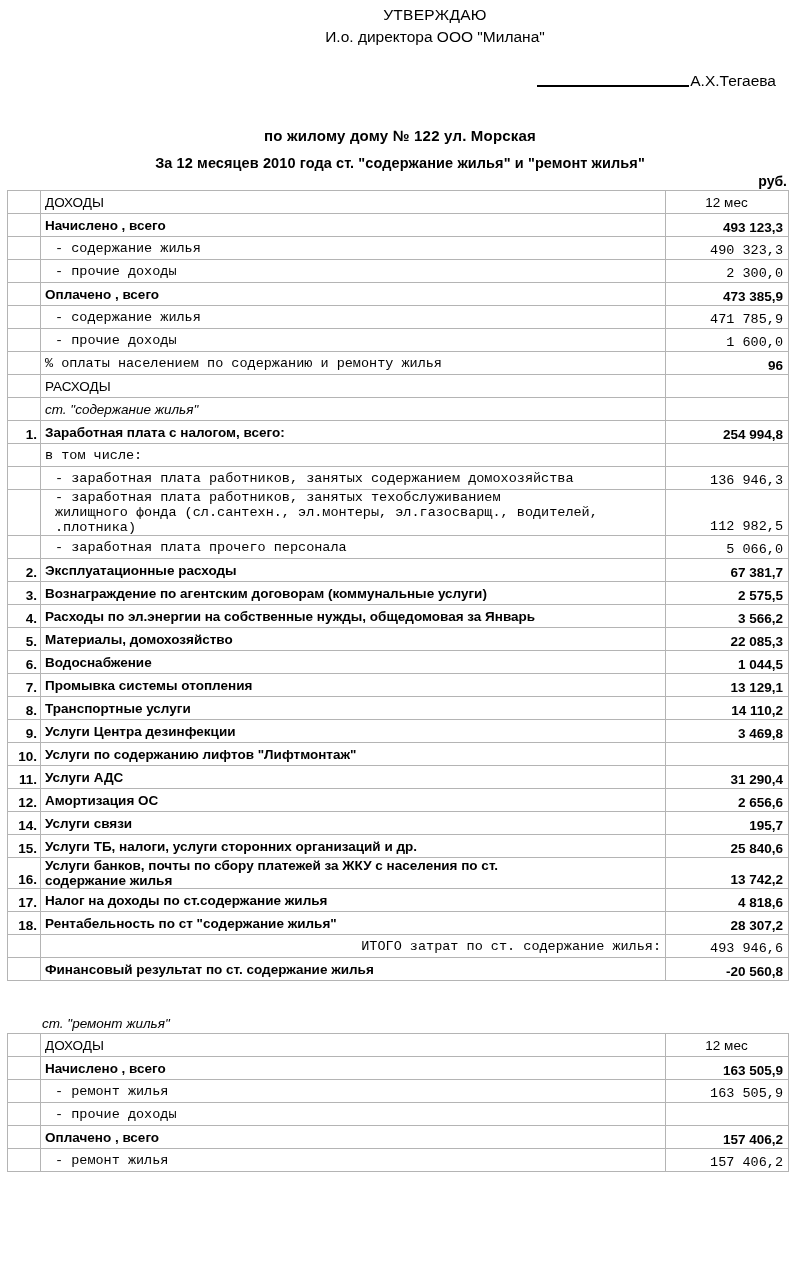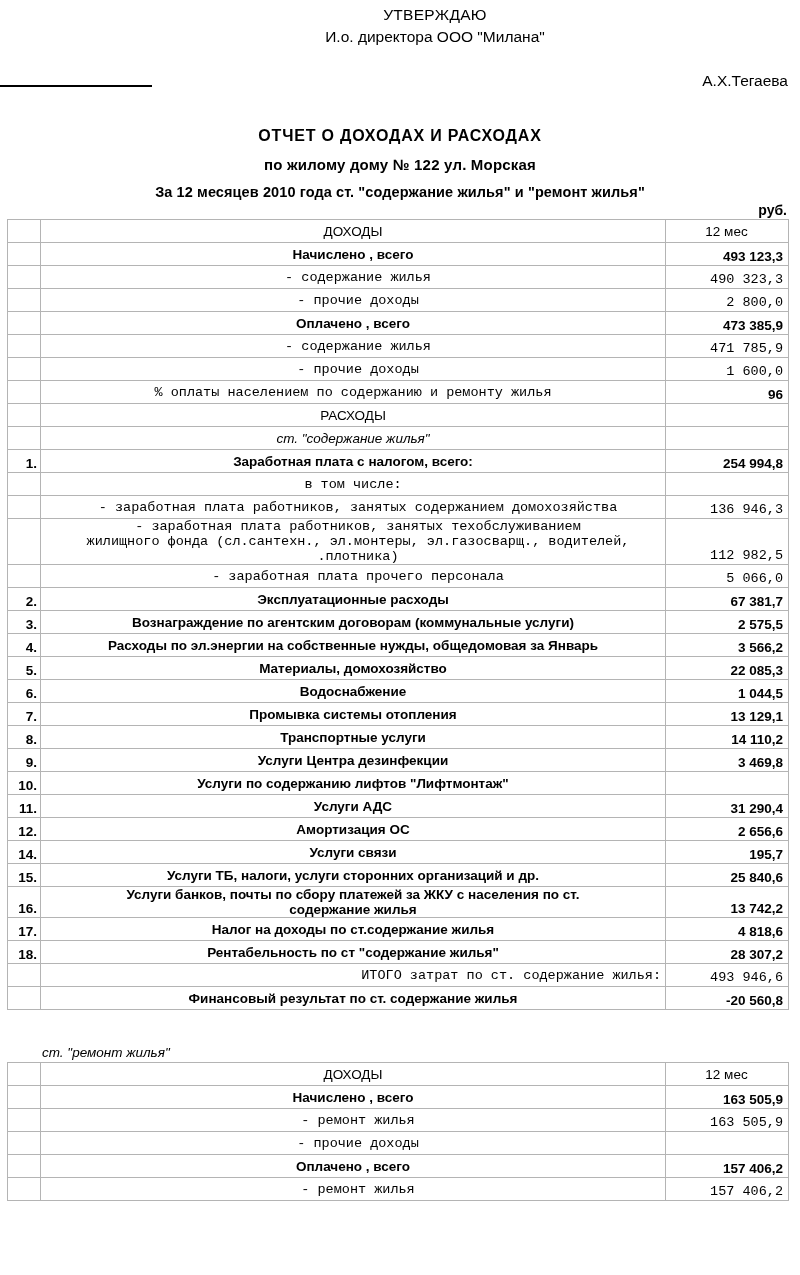--- a/index.html
+++ b/index.html
@@ -28,23 +28,23 @@
     margin-left: 70px;
   }
   .approval-line2 {
     font-size: 15.5px;
     font-weight: 400;
     margin-top: 4px;
     margin-left: 70px;
   }
   .signature-row {
     margin-top: 22px;
-    margin-right: 12px;
+    margin-right: 24px;
     display: flex;
-    justify-content: space-between;
+    justify-content: flex-end;
     align-items: flex-end;
   }
   .sig-rule {
     width: 152px;
     border-bottom: 2px solid #000;
     height: 17px;
     margin-bottom: 2px;
   }
   .sig-name {
     font-size: 15.5px;
@@ -112,21 +112,21 @@
     vertical-align: bottom;
     padding-bottom: 1px;
   }
   .rpt td.val {
     text-align: right;
     padding-right: 5px;
     vertical-align: bottom;
     padding-bottom: 1px;
   }
   .rpt td.val.c-mid { vertical-align: middle; padding-bottom: 0; }
-  .rpt td.lbl { text-align: center; }
+  .rpt td.lbl { text-align: left; }
 
   
   .b      { font-weight: bold; }
   .plain  { font-weight: normal; font-family: Liberation Mono, monospace; }
   .ital   { font-style: italic; font-weight: normal; }
   .small  { font-size: 11.5px; }
   .indent { padding-left: 14px !important; }
   .head   { font-size: 14px; font-weight: normal; }
   .rightal{ text-align: right !important; }
   .center { text-align: center !important; }
@@ -151,21 +151,20 @@
 <div class="approval">
   <div class="approval-line1">УТВЕРЖДАЮ</div>
   <div class="approval-line2">И.о. директора  ООО "Милана"</div>
   <div class="signature-row">
     <div class="sig-rule"></div>
     <div class="sig-name">А.Х.Тегаева</div>
   </div>
 </div>
 
 <div class="doc-titles">
-  <div class="title-main">ОТЧЕТ О  ДОХОДАХ  И  РАСХОДАХ</div>
   <div class="title-sub">по  жилому  дому  № 122  ул. Морская</div>
   <div class="title-period">За   12 месяцев 2010 года  ст. "содержание жилья" и "ремонт жилья"</div>
 </div>
 <div class="units">руб.</div>
 
 <table class="rpt">
   <colgroup>
     <col class="c-num">
       <col class="c-label">
       <col class="c-val">
@@ -182,21 +181,21 @@
         <td class="val b">493 123,3</td>
       </tr>
       <tr>
         <td class="num"></td>
         <td class="lbl indent plain">- содержание жилья</td>
         <td class="val plain">490 323,3</td>
       </tr>
       <tr>
         <td class="num"></td>
         <td class="lbl indent plain">- прочие доходы</td>
-        <td class="val plain">2 800,0</td>
+        <td class="val plain">2 300,0</td>
       </tr>
       <tr>
         <td class="num"></td>
         <td class="lbl b">Оплачено , всего</td>
         <td class="val b">473 385,9</td>
       </tr>
       <tr>
         <td class="num"></td>
         <td class="lbl indent plain">- содержание жилья</td>
         <td class="val plain">471 785,9</td>

